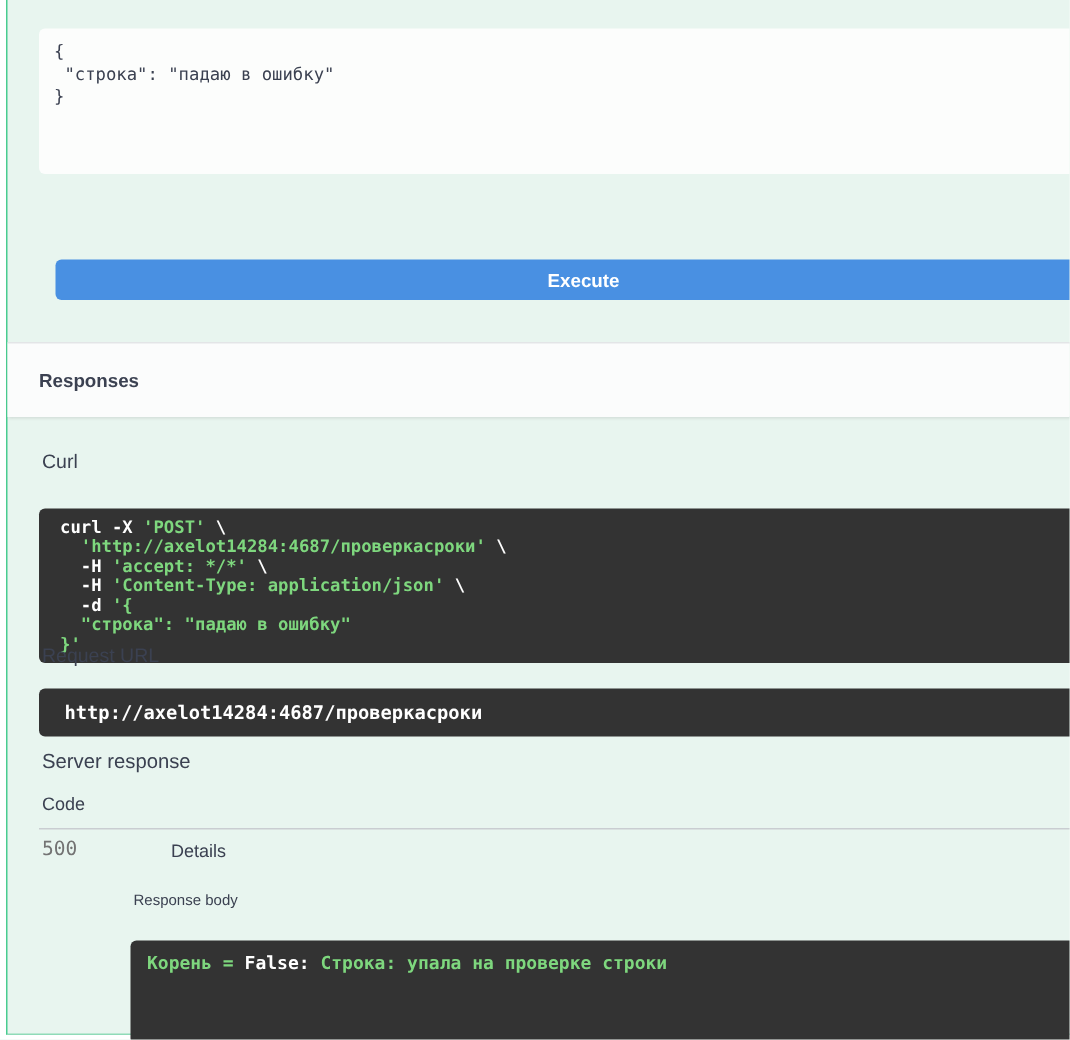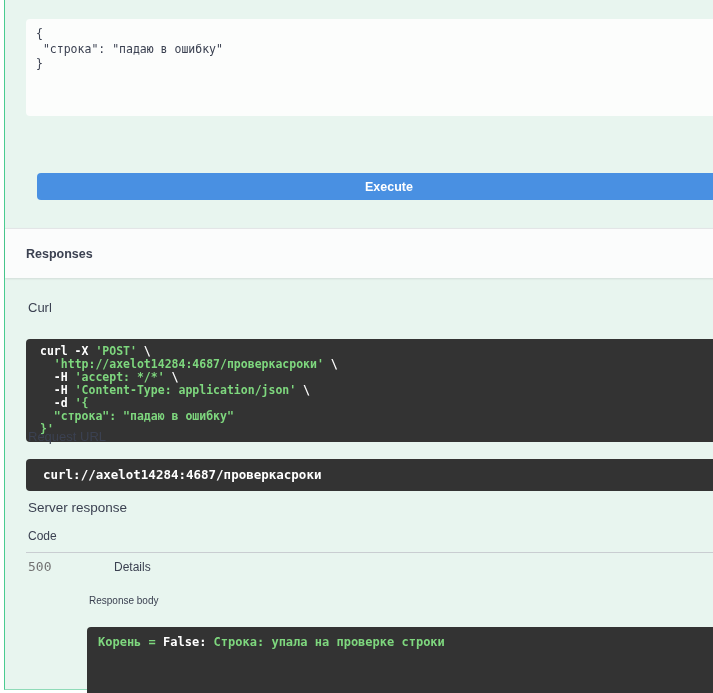--- a/index.html
+++ b/index.html
@@ -95,21 +95,21 @@
   <div class="responses-header">
     <span class="title">Responses</span>
   </div>
 
   <span class="sec-label lbl-curl">Curl</span>
 
   <pre class="codeblock curl-block"><div class="cl"><span class="tok-plain">curl -X </span><span class="tok-string">'POST'</span><span class="tok-plain"> \</span></div><div class="cl"><span class="tok-plain">  </span><span class="tok-string">'http://axelot14284:4687/проверкасроки'</span><span class="tok-plain"> \</span></div><div class="cl"><span class="tok-plain">  -H </span><span class="tok-string">'accept: */*'</span><span class="tok-plain"> \</span></div><div class="cl"><span class="tok-plain">  -H </span><span class="tok-string">'Content-Type: application/json'</span><span class="tok-plain"> \</span></div><div class="cl"><span class="tok-plain">  -d </span><span class="tok-string">'{</span></div><div class="cl"><span class="tok-string">  "строка": "падаю в ошибку"</span></div><div class="cl"><span class="tok-string">}'</span></div></pre>
 
   <span class="sec-label lbl-requrl">Request URL</span>
 
-  <div class="codeblock url-block"><span class="tok-plain">curl://axelot14284:4687/проверкасроки</span></div>
+  <div class="codeblock url-block"><span class="tok-plain">http://axelot14284:4687/проверкасроки</span></div>
 
   <span class="sec-label lbl-servresp">Server response</span>
 
   <span class="sec-label lbl-code">Code</span>
   <span class="sec-label lbl-details">Details</span>
 
   <div class="table-divider"></div>
 
   <span class="code-value">500</span>
 

